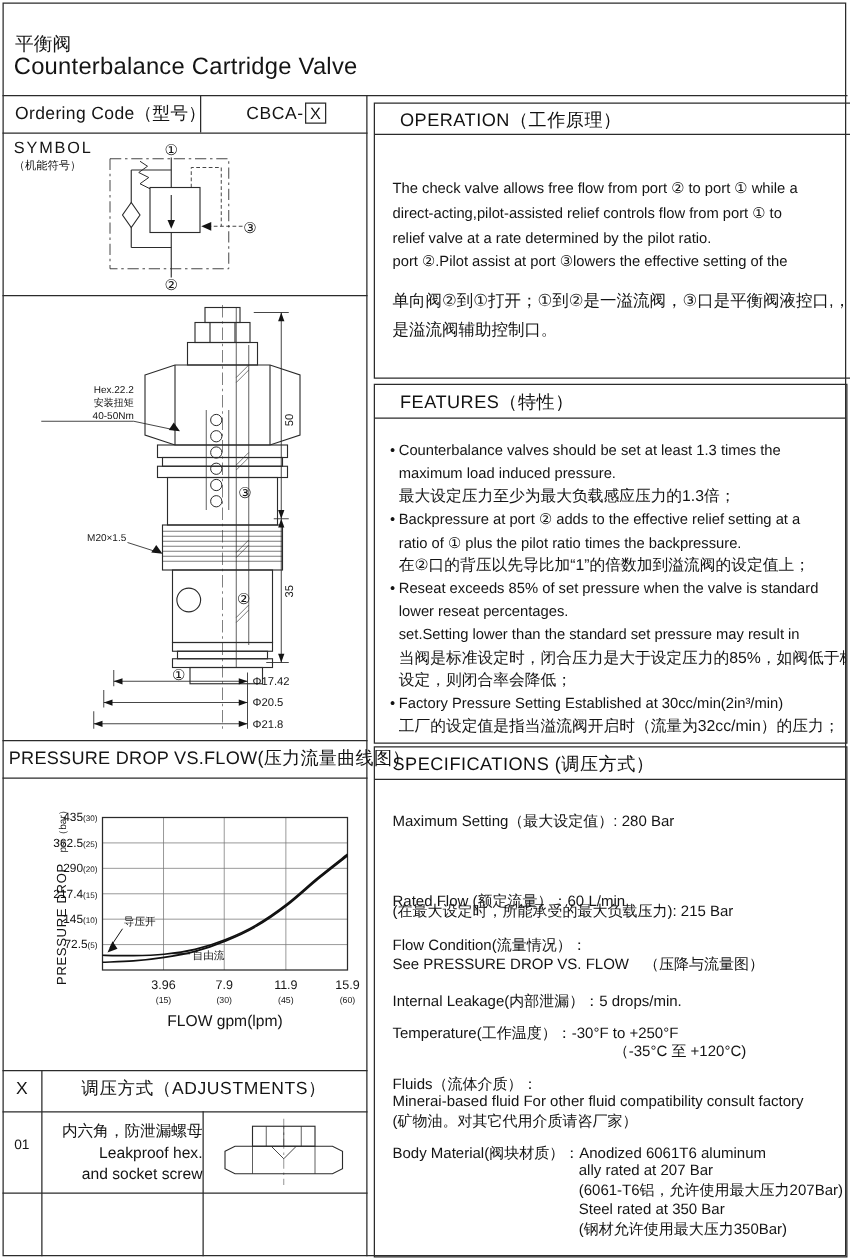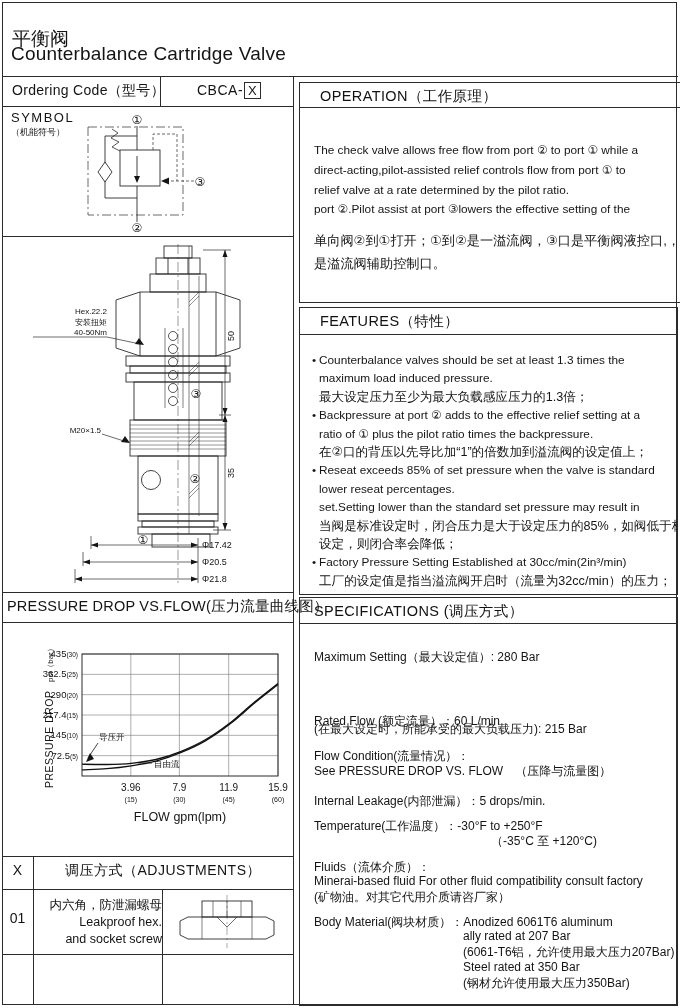--- a/index.html
+++ b/index.html
@@ -4,38 +4,38 @@
 <style>
   html,body{margin:0;padding:0;background:#e8e8e8;}
   .page{position:relative;width:680px;height:1008px;background:#ffffff;
         font-family:"Liberation Sans","DejaVu Sans",sans-serif;color:#141414;overflow:hidden;}
   .abs{position:absolute;}
   .ln{position:absolute;background:#2b2b2b;}
   .box{position:absolute;border:1px solid #2b2b2b;box-sizing:border-box;overflow:hidden;}
   .sec-head{position:absolute;left:0;top:0;right:0;border-bottom:1px solid #2b2b2b;
             font-size:14.5px;letter-spacing:.4px;color:#111;}
   .sec-head span{display:inline-block;padding:4px 0 0 20px;}
-  .title-cn{position:absolute;left:12px;top:26px;font-size:19px;}
+  .title-cn{position:absolute;left:12px;top:26px;font-size:15px;}
   .title-en{position:absolute;left:11px;top:43px;font-size:19px;letter-spacing:.2px;}
   .ord-label{position:absolute;left:12px;top:82px;font-size:14px;letter-spacing:.3px;}
   .ord-code{position:absolute;left:197px;top:82px;font-size:14px;letter-spacing:.5px;}
   .xbox{display:inline-block;border:1px solid #2b2b2b;padding:0 3px;margin-left:1px;font-size:13px;}
   .sym-head{position:absolute;left:11px;top:110px;font-size:13px;letter-spacing:1.5px;}
   .sym-sub{position:absolute;left:11px;top:126px;font-size:9px;}
   .chart-title{position:absolute;left:7px;top:597px;font-size:14.5px;letter-spacing:.2px;}
   .op-line{white-space:nowrap;font-size:11.8px;line-height:19.8px;}
   .op-cn .op-line{font-size:13.2px;line-height:23px;}
   .f-line{white-space:nowrap;font-size:11.8px;line-height:18.4px;padding-left:7px;position:relative;}
   .f-line.cn{font-size:12.6px;}
   .f-line.b{padding-left:7px;}
   .f-line.b .blt{position:absolute;left:0;top:0;}
   .spec-line{position:absolute;white-space:nowrap;font-size:12px;}
   .adj-x{position:absolute;left:2px;top:862px;width:31px;text-align:center;font-size:14px;}
   .adj-title{position:absolute;left:33px;top:862px;width:260px;text-align:center;font-size:14px;letter-spacing:.5px;}
-  .adj-code{position:absolute;left:2px;top:910px;width:31px;text-align:center;font-size:14px;}
+  .adj-code{position:absolute;left:2px;top:910px;width:31px;text-align:center;font-size:11px;}
   .adj-desc{position:absolute;left:33px;top:897px;width:129px;text-align:right;}
   .adj-desc div{font-size:12.5px;line-height:17px;white-space:nowrap;}
   svg text{font-family:"Liberation Sans","DejaVu Sans",sans-serif;fill:#141414;}
 </style>
 </head>
 <body>
 
 <div class="page">
 
   <div class="abs" style="left:2px;top:2px;width:675px;height:1003px;border:1px solid #2b2b2b;box-sizing:border-box;"></div>

